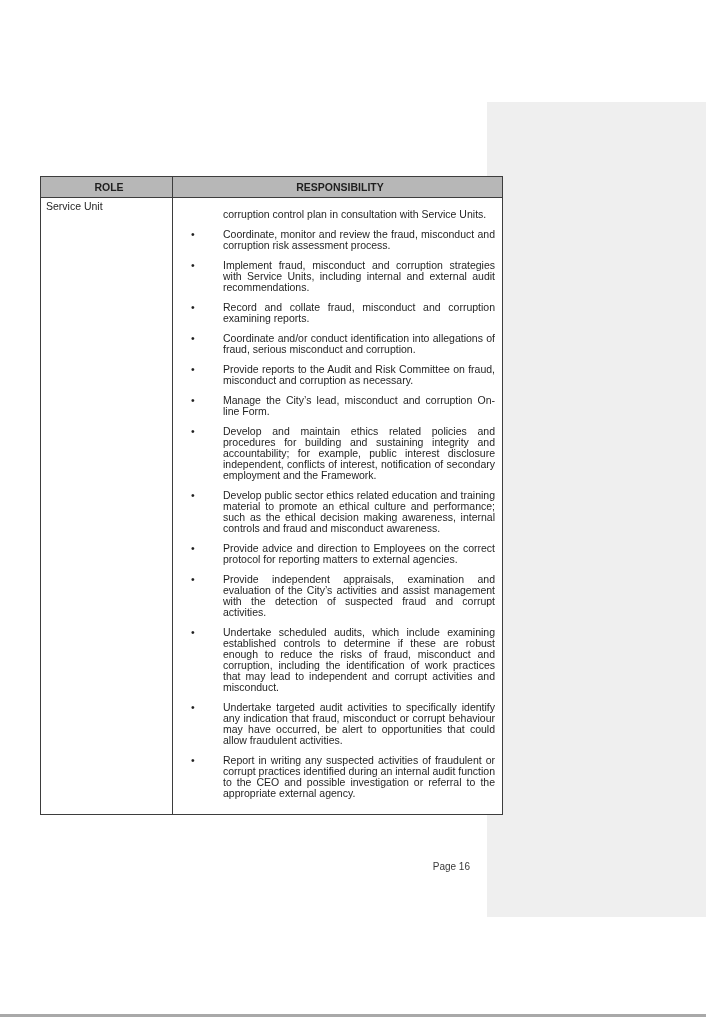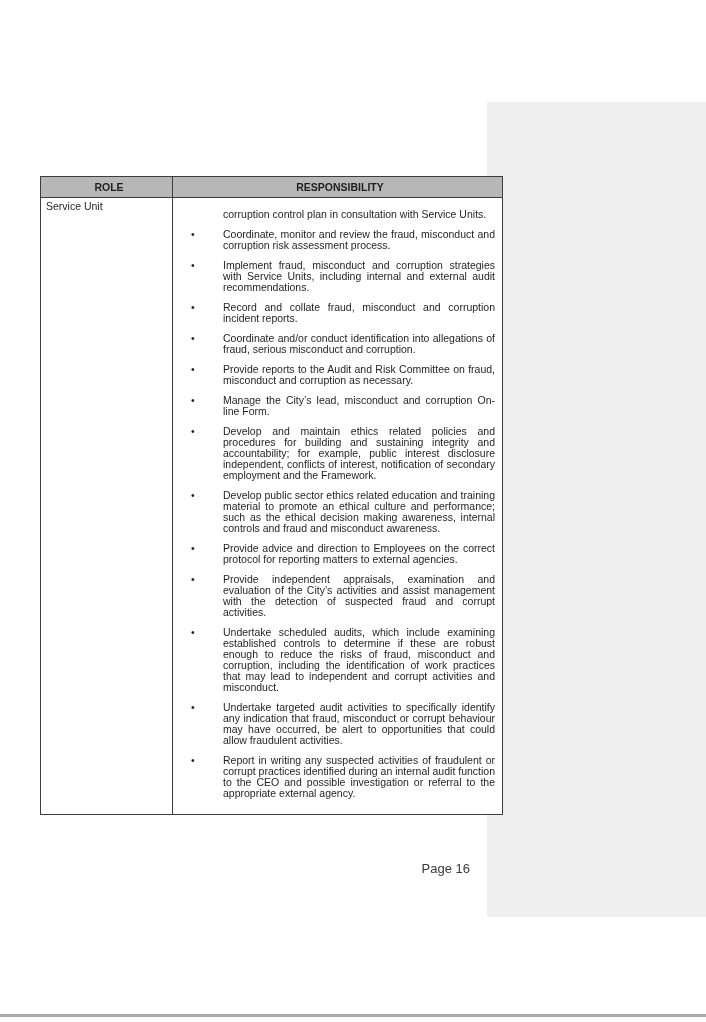--- a/index.html
+++ b/index.html
@@ -82,21 +82,21 @@
     text-align: justify;
     text-align-last: justify;
     width: 122px;
   }
 
   .footer {
     position: absolute;
     left: 0; top: 861px;
     width: 470px;
     text-align: right;
-    font-size: 13px;
+    font-size: 10px;
     color: #3a3a3a;
   }
 </style>
 </head>
 <body>
 
 <div class="margin-panel"></div>
 
 <table class="role-table">
   <colgroup>
@@ -111,21 +111,21 @@
 
   <tr class="row-service">
     <td class="role-cell">
       <span>Service Unit</span>
     </td>
     <td class="resp-cell">
       <div class="para">corruption control plan in consultation with Service Units.</div>
 
       <div class="para"><span class="bullet-marker">•</span><span>Coordinate, monitor and review the fraud, misconduct and corruption risk assessment process.</span></div>
       <div class="para"><span class="bullet-marker">•</span><span>Implement fraud, misconduct and corruption strategies with Service Units, including internal and external audit recommendations.</span></div>
-      <div class="para"><span class="bullet-marker">•</span><span>Record and collate fraud, misconduct and corruption incident reports.</span></div>
+      <div class="para"><span class="bullet-marker">•</span><span>Record and collate fraud, misconduct and corruption examining reports.</span></div>
       <div class="para"><span class="bullet-marker">•</span><span>Coordinate and/or conduct identification into allegations of fraud, serious misconduct and corruption.</span></div>
       <div class="para"><span class="bullet-marker">•</span><span>Provide reports to the Audit and Risk Committee on fraud, misconduct and corruption as necessary.</span></div>
       <div class="para"><span class="bullet-marker">•</span><span>Manage the City’s lead, misconduct and corruption On-line Form.</span></div>
       <div class="para"><span class="bullet-marker">•</span><span>Develop and maintain ethics related policies and procedures for building and sustaining integrity and accountability; for example, public interest disclosure independent, conflicts of interest, notification of secondary employment and the Framework.</span></div>
       <div class="para"><span class="bullet-marker">•</span><span>Develop public sector ethics related education and training material to promote an ethical culture and performance; such as the ethical decision making awareness, internal controls and fraud and misconduct awareness.</span></div>
       <div class="para"><span class="bullet-marker">•</span><span>Provide advice and direction to Employees on the correct protocol for reporting matters to external agencies.</span></div>
       <div class="para"><span class="bullet-marker">•</span><span>Provide independent appraisals, examination and evaluation of the City’s activities and assist management with the detection of suspected fraud and corrupt activities.</span></div>
       <div class="para"><span class="bullet-marker">•</span><span>Undertake scheduled audits, which include examining established controls to determine if these are robust enough to reduce the risks of fraud, misconduct and corruption, including the identification of work practices that may lead to independent and corrupt activities and misconduct.</span></div>
       <div class="para"><span class="bullet-marker">•</span><span>Undertake targeted audit activities to specifically identify any indication that fraud, misconduct or corrupt behaviour may have occurred, be alert to opportunities that could allow fraudulent activities.</span></div>
       <div class="para"><span class="bullet-marker">•</span><span>Report in writing any suspected activities of fraudulent or corrupt practices identified during an internal audit function to the CEO and possible investigation or referral to the appropriate external agency.</span></div>

